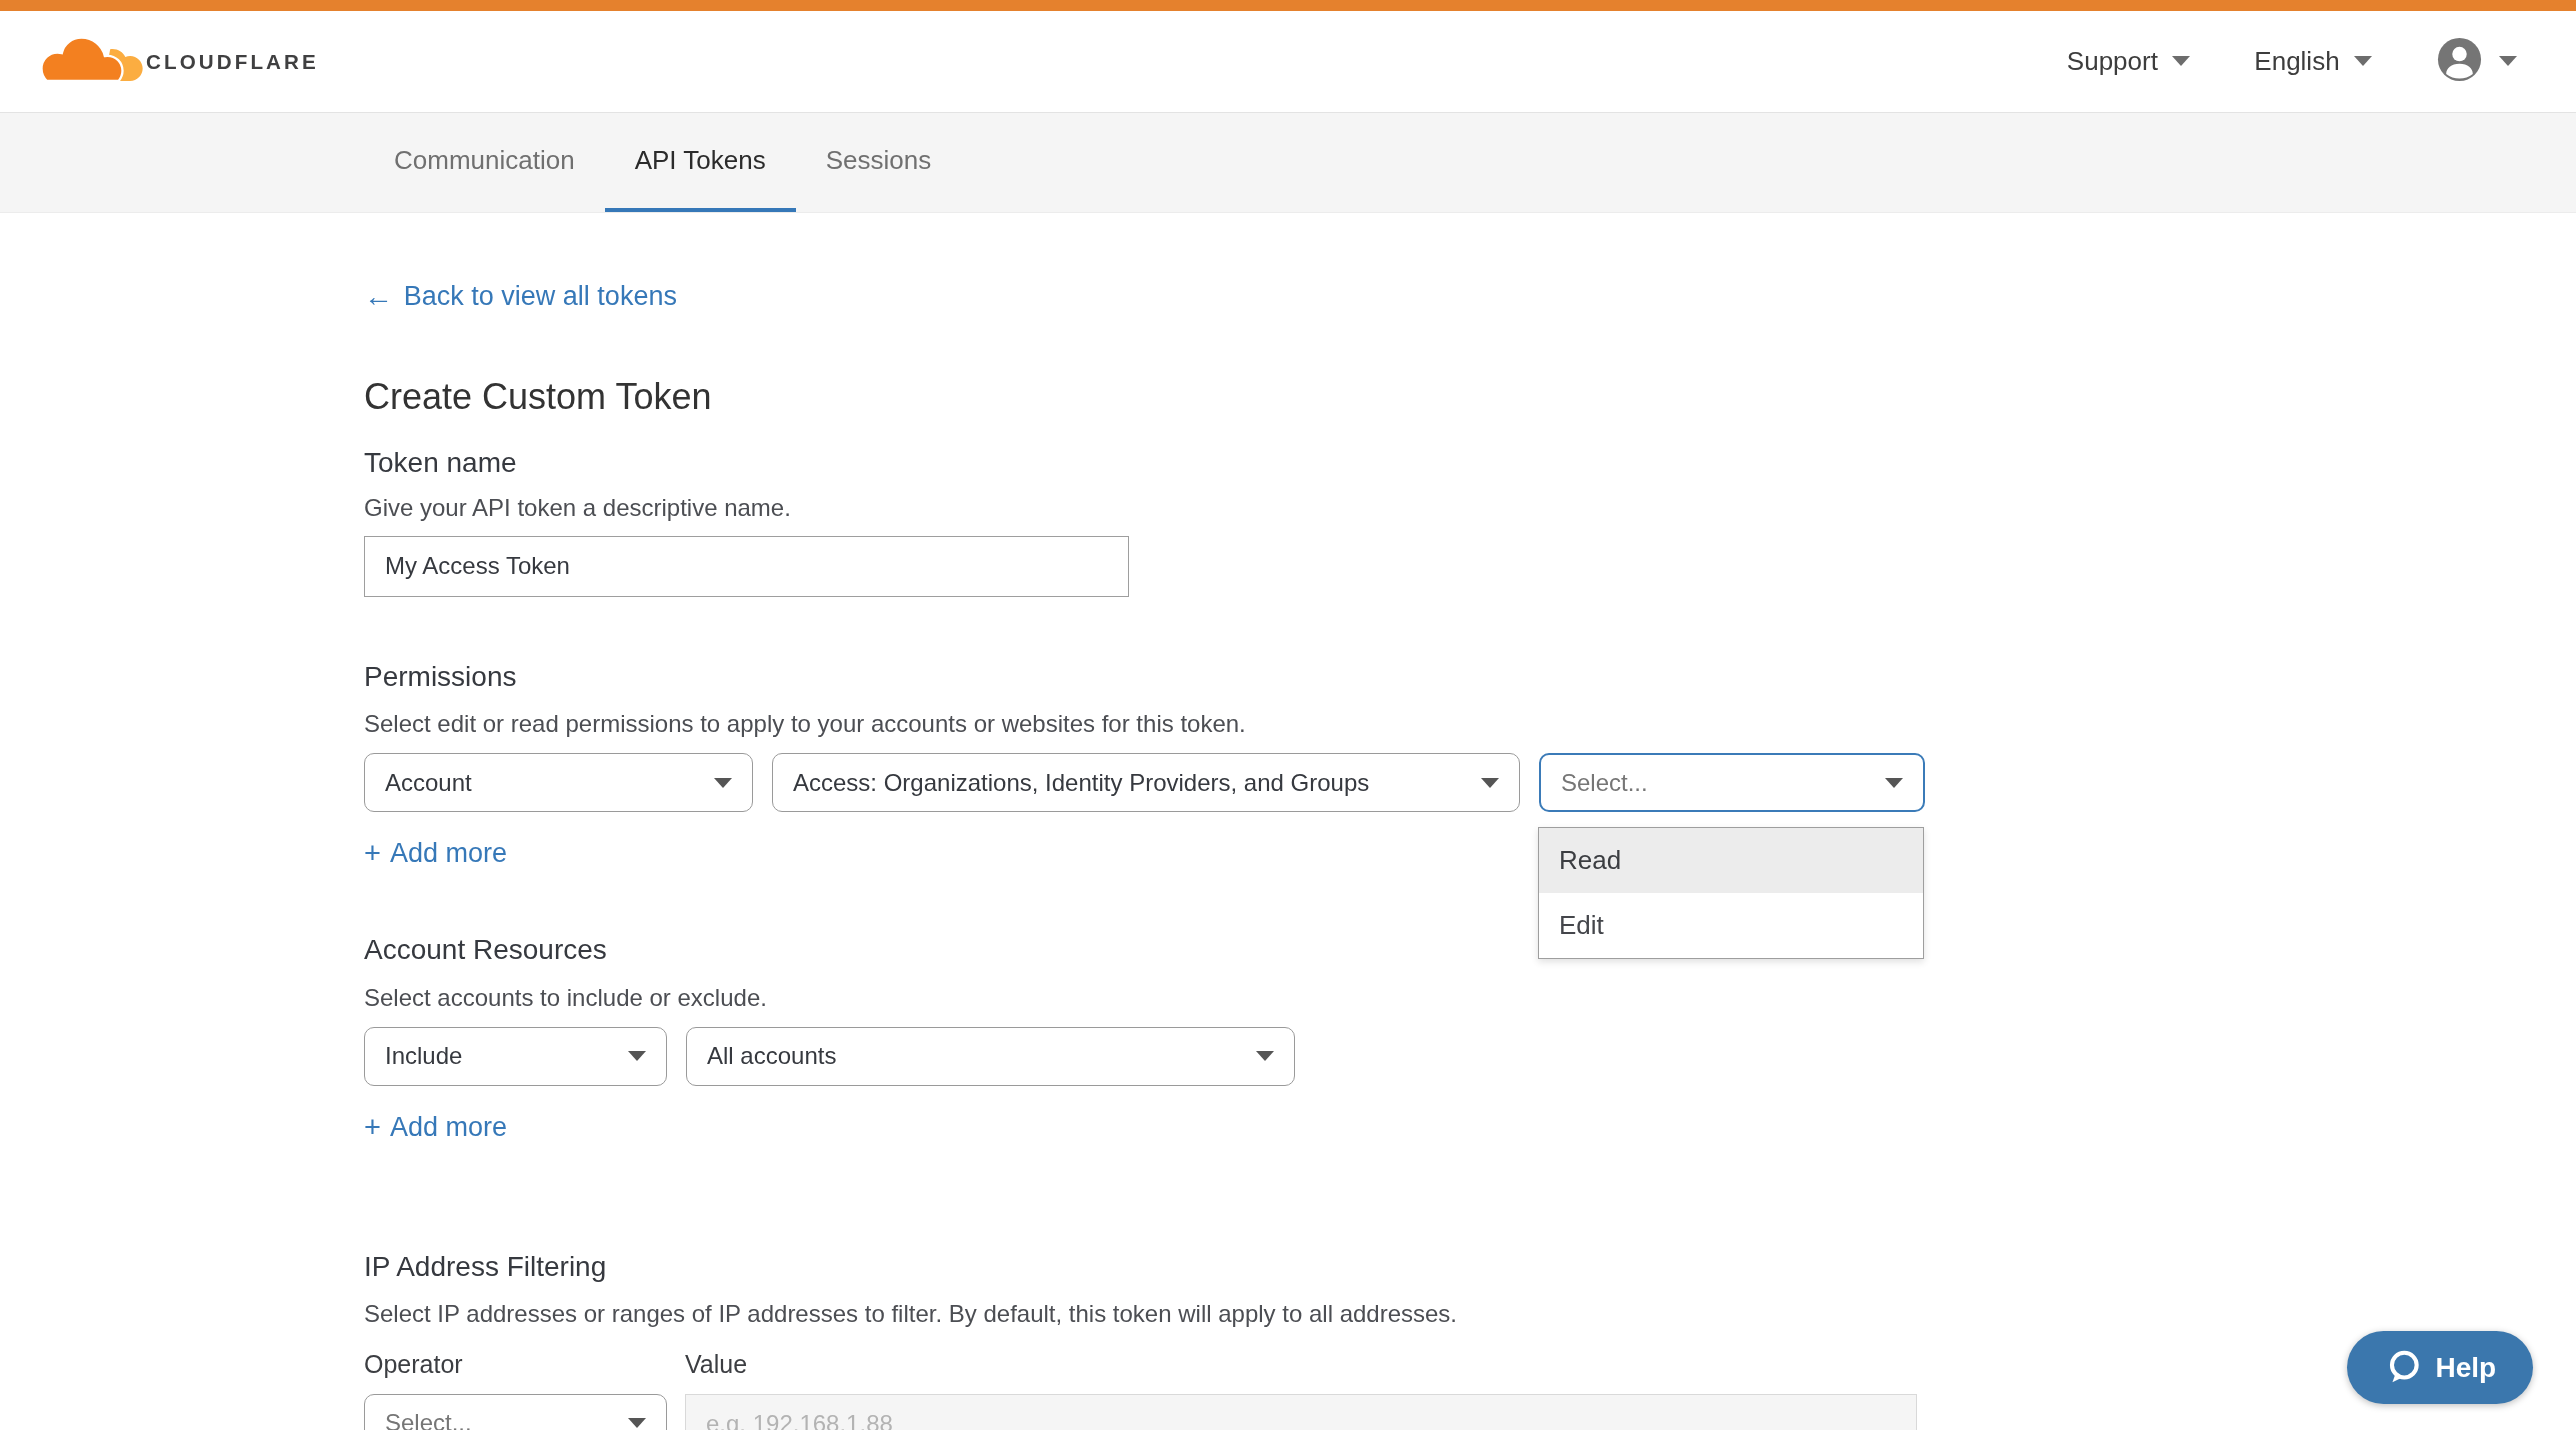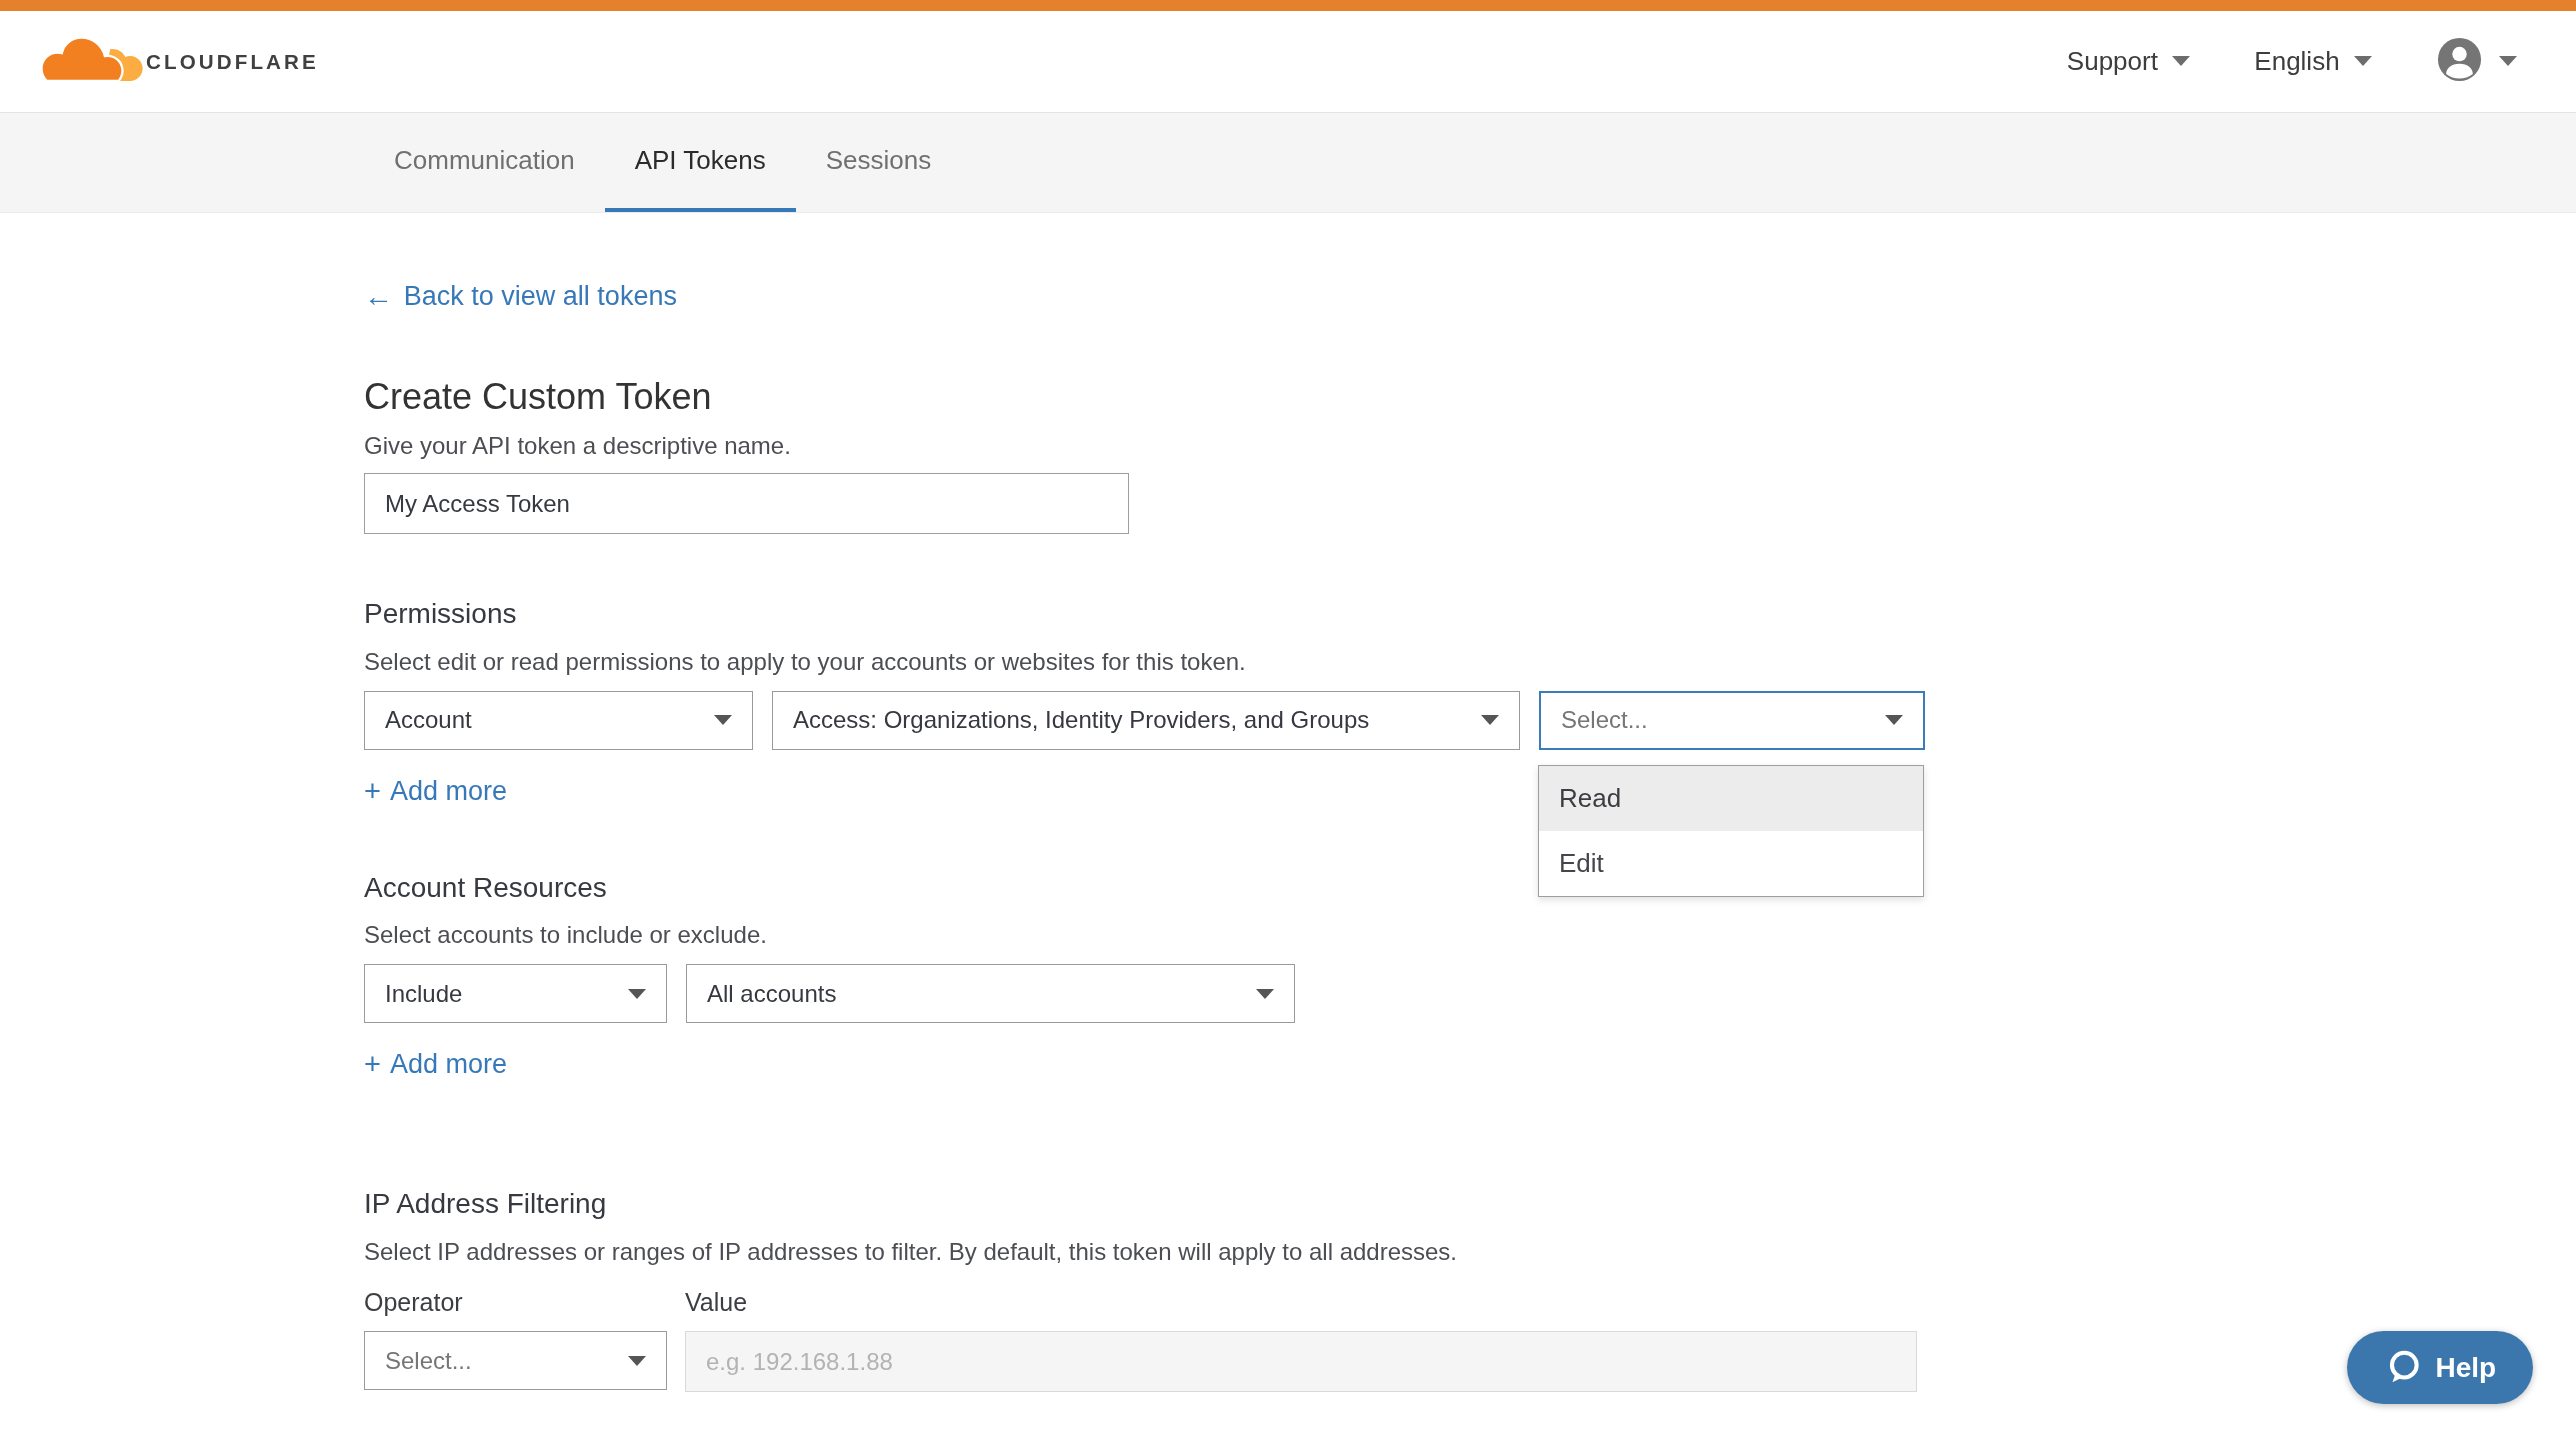--- a/index.html
+++ b/index.html
@@ -42,21 +42,21 @@
   .mt-ctrl { margin-top:16px; }
 
   .text-input { height:61px; border:1.8px solid #9e9e9e; border-radius:0; font-size:24px;
     color:#36393f; padding:0 20px; font-family:inherit; background:#fff; outline:none; }
   .text-input.name { width:765px; }
   .text-input.disabled { background:#f5f5f5; border-color:#d9d9d9; width:1232px; }
   .text-input.disabled::placeholder { color:#b3b3b3; }
   .text-input::placeholder { color:#b3b3b3; }
 
   .row { display:flex; gap:19px; position:relative; }
-  .select { height:59px; border:1.8px solid #9a9a9a; border-radius:0; background:#fff;
+  .select { height:59px; border:1.8px solid #9a9a9a; border-radius:10px; background:#fff;
     display:flex; align-items:center; justify-content:space-between; padding:0 20px;
     font-size:24px; color:#36393f; cursor:pointer; }
   .select .caret { border-left-width:9px; border-right-width:9px; border-top-width:10.8px; border-top-color:#555; }
   .select.placeholder { color:#767676; }
   .select.focused { border:2.7px solid #3b7bb8; }
   .w-scope { width:389px; }
   .w-perm { width:748px; }
   .w-access { width:386px; }
   .w-mode { width:303px; }
   .w-accounts { width:609px; }
@@ -133,20 +133,21 @@
 
 <main>
 
   <a class="back-link">
     <span class="back-arrow">←</span>
     <span>Back to view all tokens</span>
   </a>
 
   <h1>Create Custom Token</h1>
 
+  <h2 class="section" style="margin-top:32px">Token name</h2>
   <p class="desc" style="margin-top:16px">Give your API token a descriptive name.</p>
   <input class="text-input name" style="margin-top: 14.4px;" type="text" value="My Access Token">
 
   <h2 class="section mt-sec">Permissions</h2>
   <p class="desc mt-desc">Select edit or read permissions to apply to your accounts or websites for this token.</p>
   <div class="row mt-ctrl">
     <div class="select w-scope">
       <span>Account</span>
       <span class="caret"></span>
     </div>

